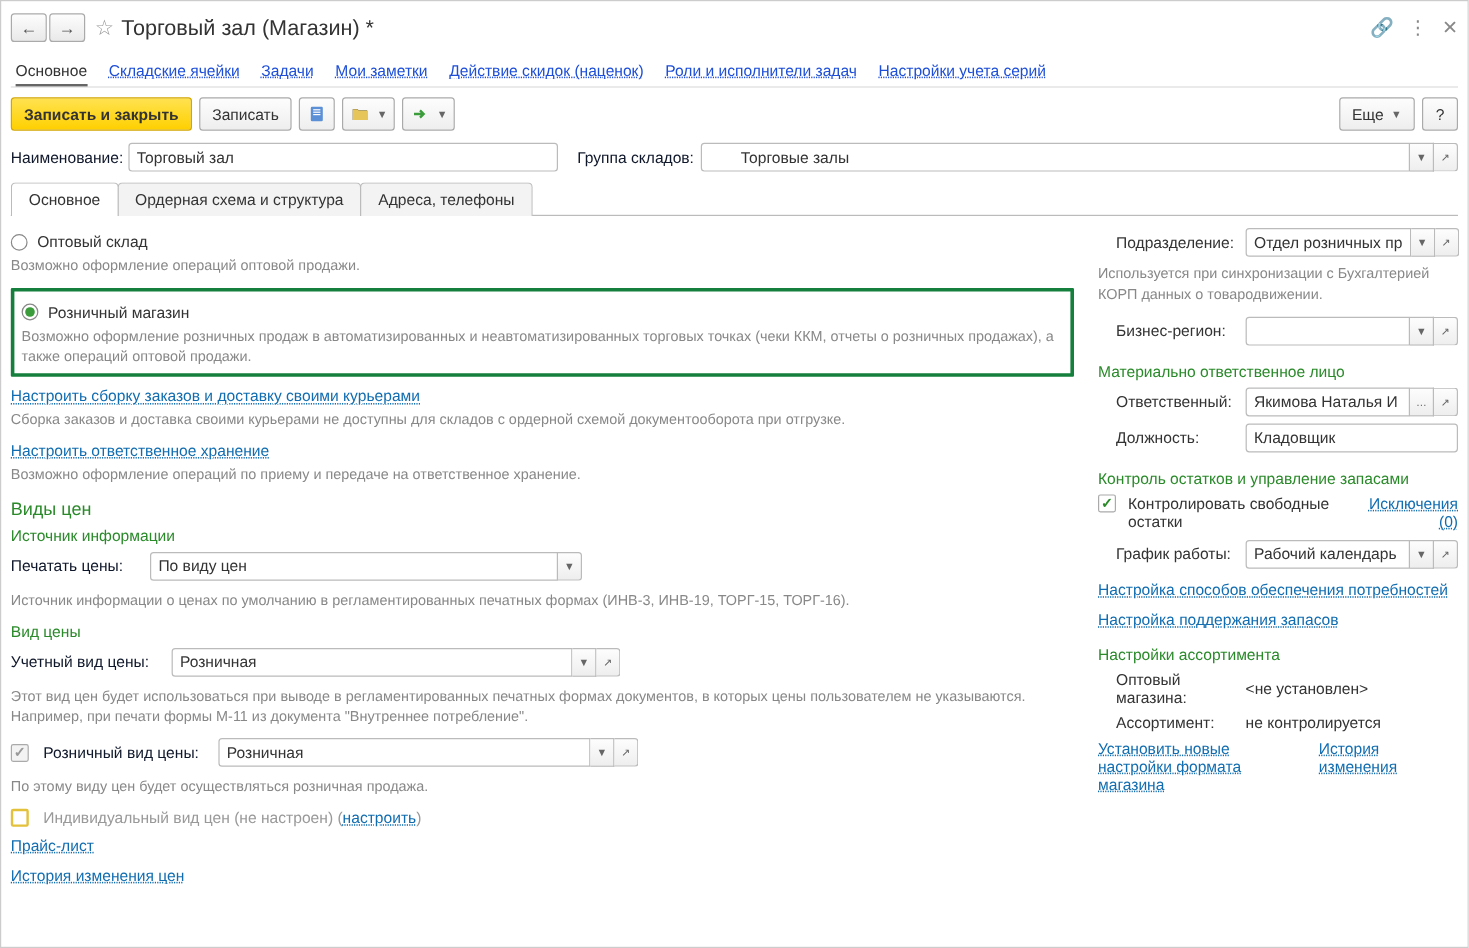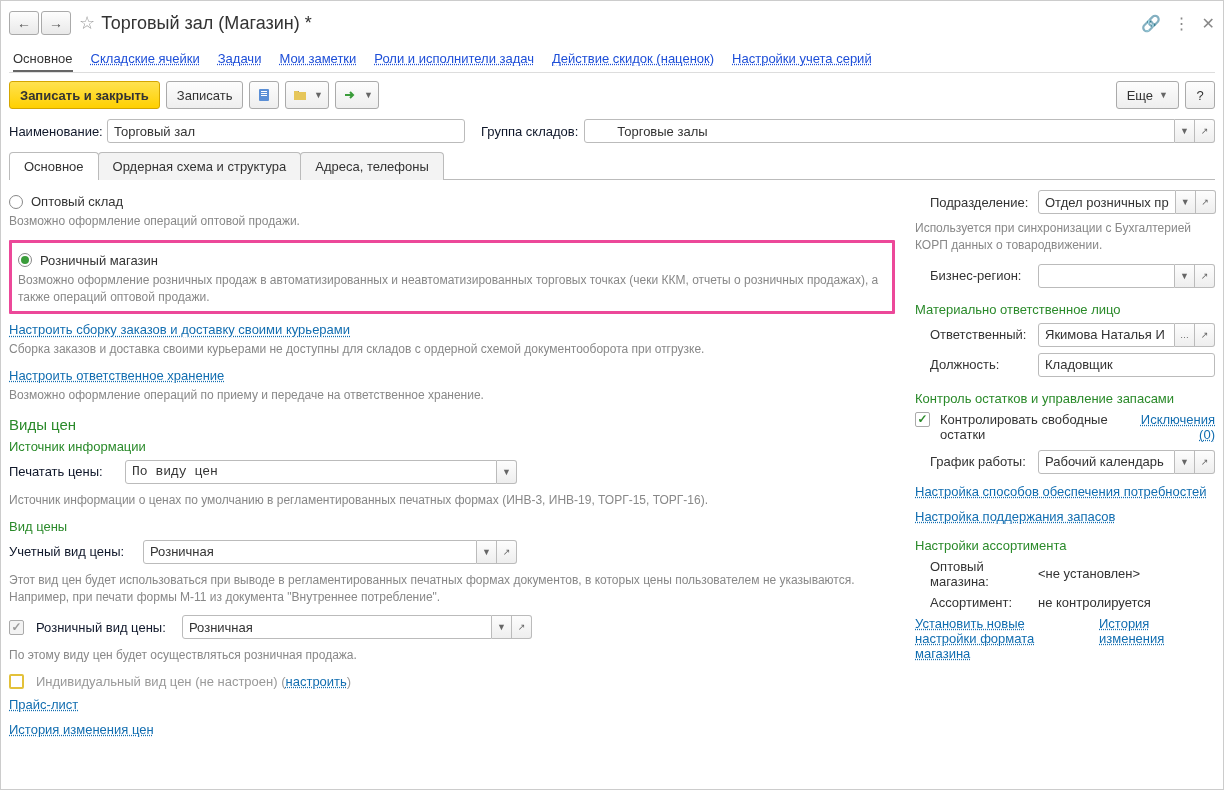--- a/index.html
+++ b/index.html
@@ -68,21 +68,21 @@
 
   .radio-row { display: flex; align-items: center; gap: 8px; margin-top: 4px; }
   .radio {
     width: 14px; height: 14px; border: 1px solid #888; border-radius: 50%; display: inline-flex;
     align-items: center; justify-content: center; background: #fff;
   }
   .radio.sel::after { content: ""; width: 8px; height: 8px; background: #3a9c3a; border-radius: 50%; }
   .hint { color: #888; font-size: 12px; margin: 4px 0 10px 0; line-height: 1.4; }
 
   .highlight-box {
-    border: 3px solid #ec4899; border-radius: 1px; padding: 6px 6px; margin-bottom: 8px;
+    border: 3px solid #15803d; border-radius: 1px; padding: 6px 6px; margin-bottom: 8px;
   }
 
   .link { color: #116db0; text-decoration: underline dotted; cursor: pointer; }
 
   .section-title { color: #2a8a2a; font-size: 15px; margin: 12px 0 6px 0; }
   .sub-title { color: #2a8a2a; font-size: 13px; margin: 6px 0 6px 0; }
 
   .checkbox {
     width: 15px; height: 15px; border: 1px solid #aaa; border-radius: 2px; background: #fff;
     display: inline-flex; align-items: center; justify-content: center; font-size: 12px; color: #2a8a2a;
@@ -112,22 +112,22 @@
       <span>⋮</span>
       <span>✕</span>
     </div>
   </div>
 
   <div class="top-tabs">
     <div class="top-tab active">Основное</div>
     <div class="top-tab">Складские ячейки</div>
     <div class="top-tab">Задачи</div>
     <div class="top-tab">Мои заметки</div>
+    <div class="top-tab">Действие скидок (наценок)</div>
     <div class="top-tab">Роли и исполнители задач</div>
-    <div class="top-tab">Действие скидок (наценок)</div>
     <div class="top-tab">Настройки учета серий</div>
   </div>
 
   <div class="toolbar">
     <div class="btn primary">Записать и закрыть</div>
     <div class="btn">Записать</div>
     <div class="btn icon-only">
       <svg class="icon-svg" viewBox="0 0 16 16">
           <rect x="3" y="2" width="10" height="12" fill="#5b8fd6" rx="1"></rect>
           <rect x="5" y="4" width="6" height="1" fill="#fff"></rect>
@@ -195,21 +195,21 @@
 
       <div><span class="link">Настроить ответственное хранение</span></div>
       <div class="hint">Возможно оформление операций по приему и передаче на ответственное хранение.</div>
 
       <div class="section-title">Виды цен</div>
       <div class="sub-title">Источник информации</div>
 
       <div class="form-row">
         <span class="label" style="width:110px;">Печатать цены:</span>
         <div class="input-combo">
-          <div class="input" style="width:372px;font-family:Liberation Mono, monospace;">По виду цен</div>
+          <div class="input" style="width:340px;">По виду цен</div>
           <div class="combo-btn last">▼</div>
         </div>
       </div>
       <div class="hint">Источник информации о ценах по умолчанию в регламентированных печатных формах (ИНВ-3, ИНВ-19, ТОРГ-15, ТОРГ-16).</div>
 
       <div class="sub-title">Вид цены</div>
       <div class="form-row">
         <span class="label" style="width:128px;">Учетный вид цены:</span>
         <div class="input-combo">
           <div class="input" style="width:334px;">Розничная</div>

